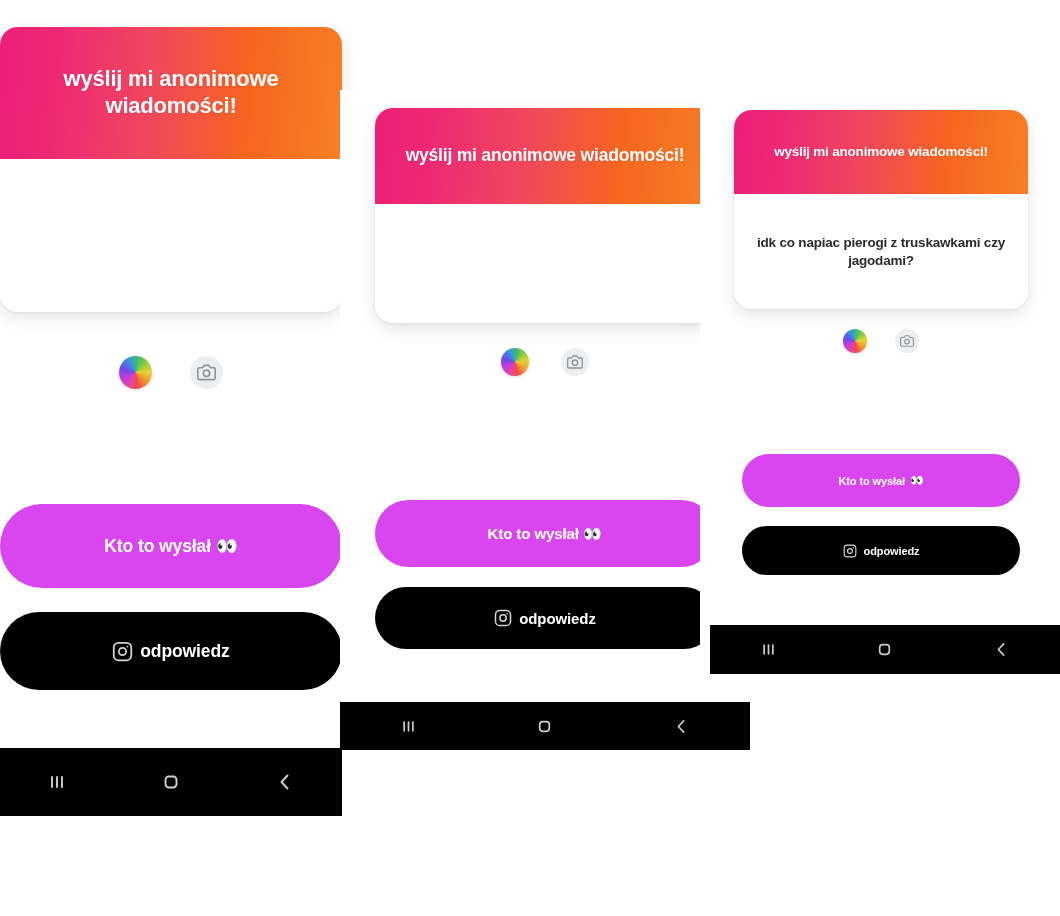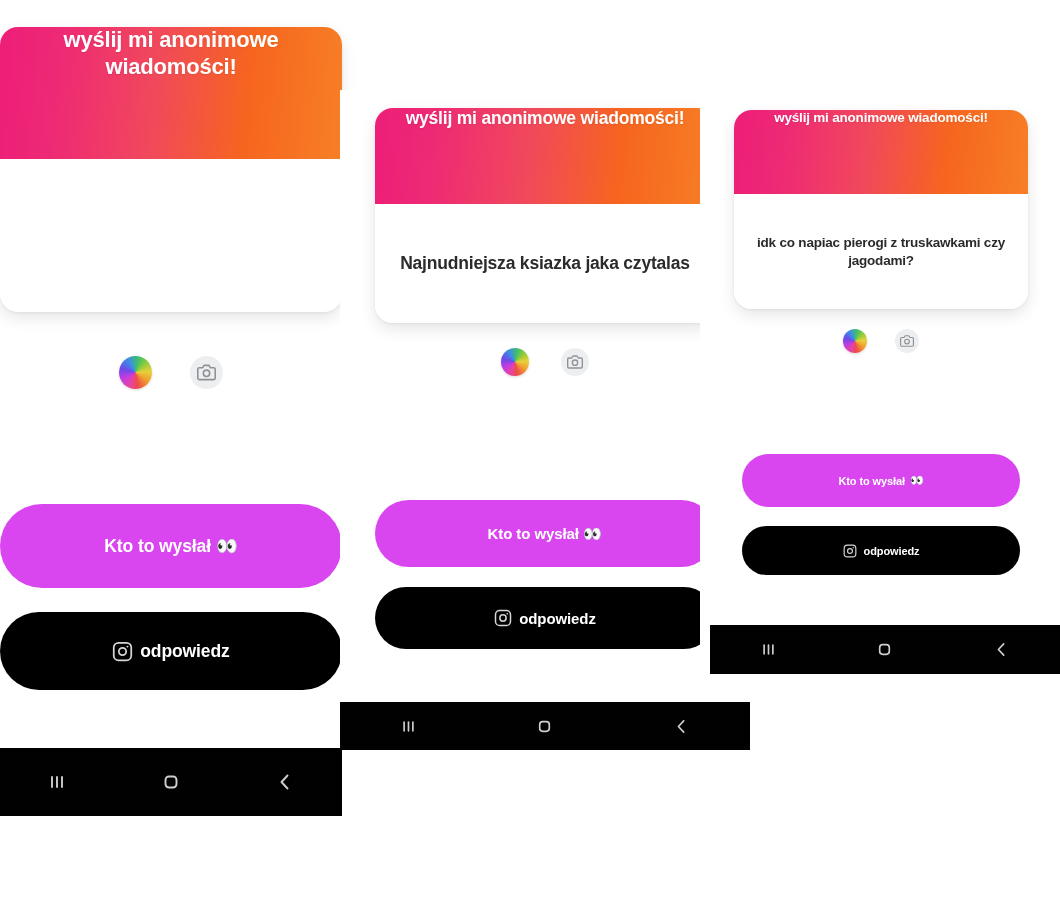--- a/index.html
+++ b/index.html
@@ -27,21 +27,21 @@
   .ngl-card {
     position: absolute;
     background: #ffffff;
     border-radius: 18px;
     overflow: hidden;
     box-shadow: 0 6px 16px rgba(0,0,0,0.10), 0 1px 3px rgba(0,0,0,0.06);
   }
   .ngl-header {
     background: linear-gradient(95deg, #ED1E79 0%, #EE2A74 18%, #F1485C 45%, #F6651F 72%, #F77F26 100%);
     display: flex;
-    align-items: flex-start;
+    align-items: center;
     justify-content: center;
     text-align: center;
   }
   .ngl-header-text {
     color: #ffffff;
     font-weight: 800;
     letter-spacing: -0.2px;
     line-height: 1.22;
     text-shadow: 0 1px 2px rgba(0,0,0,0.08);
   }
@@ -218,23 +218,20 @@
       </div>
     </div>
   </div>
 
   <div class="shot" id="shot2">
 
     <div class="ngl-card">
       <div class="ngl-header">
         <div class="ngl-header-text">wyślij mi anonimowe wiadomości!</div>
       </div>
-      <div class="ngl-body">
-        <div class="ngl-body-text">Najnudniejsza ksiazka jaka czytalas</div>
-      </div>
     </div>
 
     <div class="tool-row">
       <div class="color-wheel"></div>
       <div class="camera-btn">
         <svg width="16" height="16" viewBox="0 0 24 24" fill="none" stroke="#8e9297" stroke-width="2" stroke-linecap="round" stroke-linejoin="round">
           <path d="M23 19a2 2 0 0 1-2 2H3a2 2 0 0 1-2-2V8a2 2 0 0 1 2-2h4l2-3h6l2 3h4a2 2 0 0 1 2 2z"></path>
           <circle cx="12" cy="13" r="4"></circle>
         </svg>
       </div>

